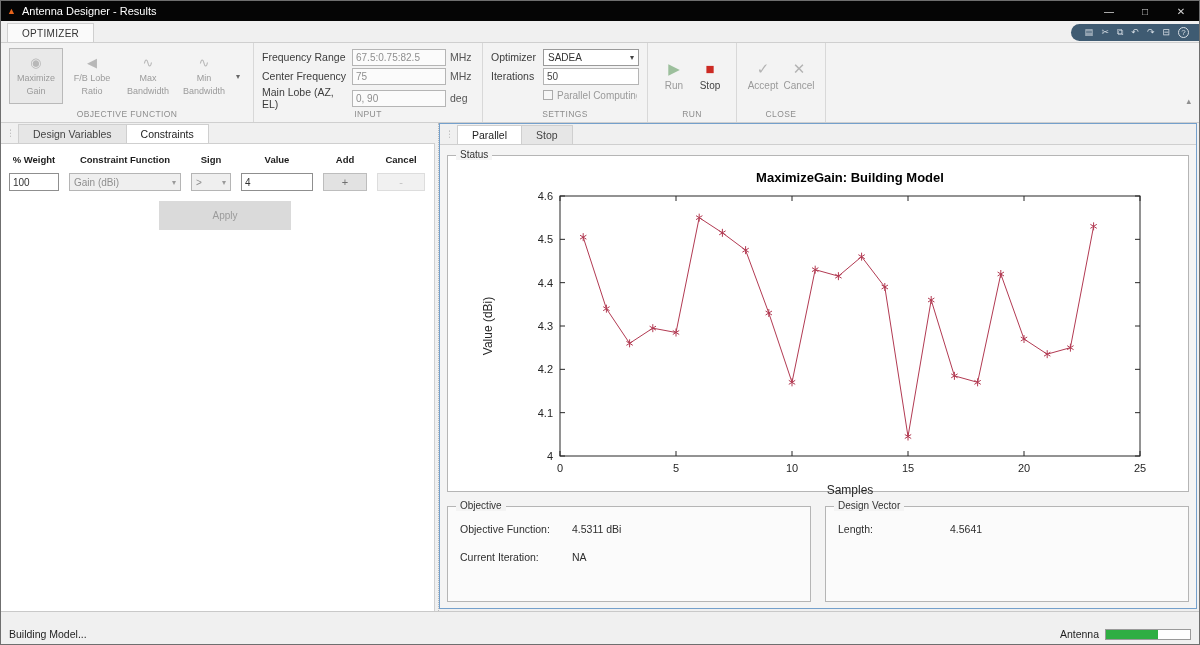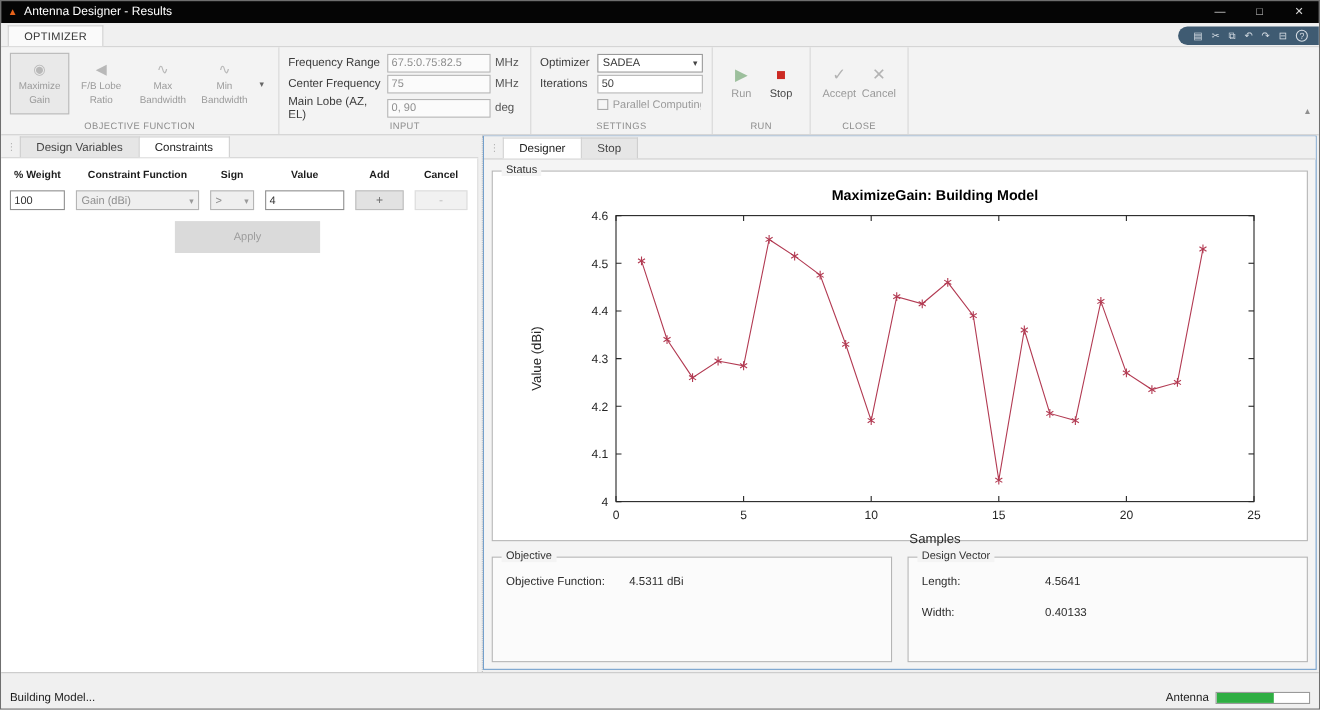--- a/index.html
+++ b/index.html
@@ -255,21 +255,21 @@
         </div>
         <button class="apply-btn">Apply</button>
       </div>
     </div>
 
     <div class="v-splitter"></div>
 
     <div class="right-panel">
       <div class="right-tabs">
         <span class="grip">⋮</span>
-        <div class="ptab active">Designer</div>
+        <div class="ptab active">Parallel</div>
         <div class="ptab">Stop</div>
       </div>
       <div class="right-body">
 
         <div class="gb status">
           <span class="gb-label">Status</span>
           <div class="chart-host">
               <svg width="700" height="352" font-family="Liberation Sans, sans-serif">
                 <rect x="92" y="40" width="580" height="260" fill="#ffffff" stroke="#262626" stroke-width="1"></rect>
                 <line x1="92" y1="300" x2="92" y2="295" stroke="#262626"></line>
@@ -388,31 +388,31 @@
             </div>
         </div>
 
         <div class="bottom-row">
           <div class="gb info">
             <span class="gb-label">Objective</span>
             <div class="kv">
               <span class="k">Objective Function:</span>
               <span class="v">4.5311 dBi</span>
             </div>
+            <div class="kv">
+              <span class="k">Current Iteration:</span>
+              <span class="v">NA</span>
+            </div>
           </div>
           <div class="gb info">
             <span class="gb-label">Design Vector</span>
             <div class="kv">
               <span class="k">Length:</span>
               <span class="v">4.5641</span>
             </div>
-            <div class="kv">
-              <span class="k">Width:</span>
-              <span class="v">0.40133</span>
-            </div>
           </div>
         </div>
 
       </div>
     </div>
   </div>
 
   <div class="statusbar">
     <span>Building Model...</span>
     <div class="progress-wrap">

